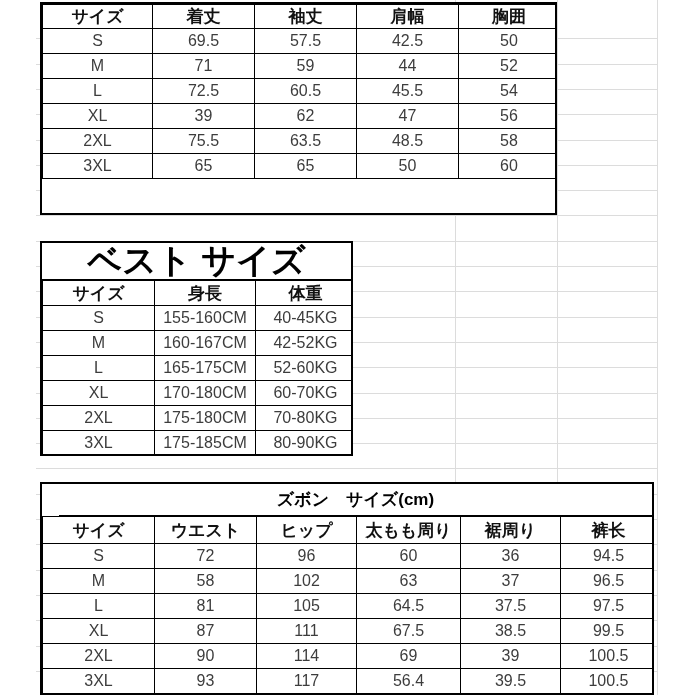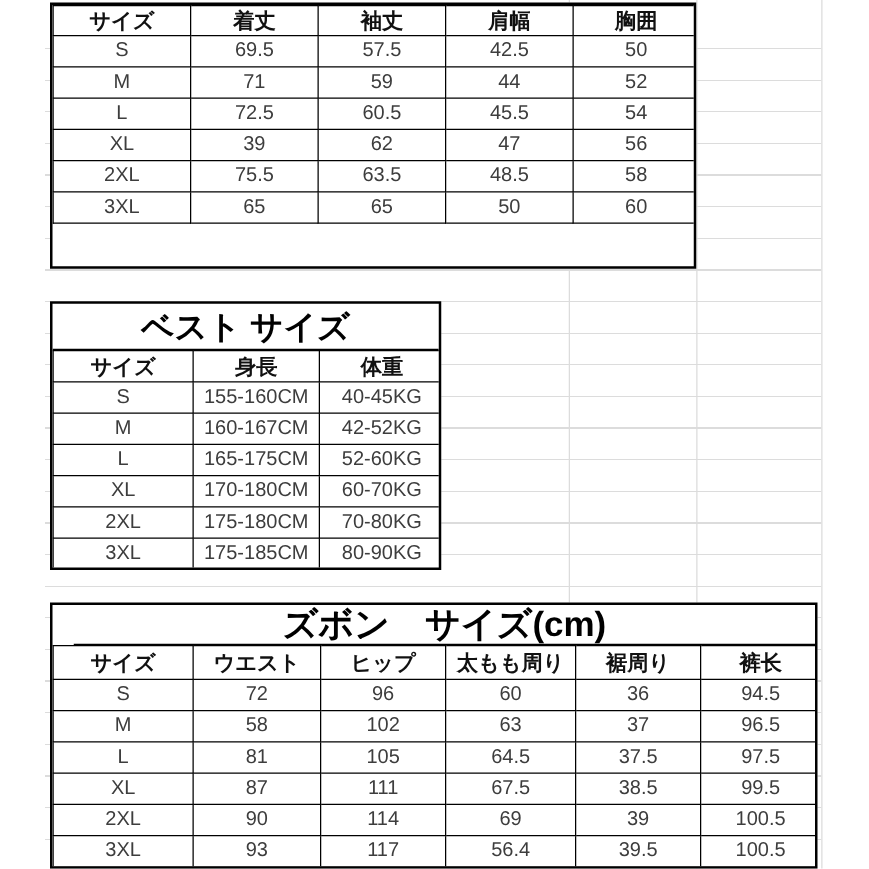--- a/index.html
+++ b/index.html
@@ -145,21 +145,21 @@
             <td>65</td>
             <td>65</td>
             <td>50</td>
             <td>60</td>
           </tr>
         </tbody>
       </table>
     </div>
 
   <div class="tbl" style="left:40px; top:241px; width:313px; height:215px;">
-    <div class="tbl-title" style="height:36px; font-size:26px;">ベスト サイズ</div>
+    <div class="tbl-title" style="height:36px; font-size:34px;">ベスト サイズ</div>
   <table>
         <colgroup>
           <col style="width: 112px;">
           <col style="width: 101px;">
           <col style="width: 100px;">
         </colgroup>
         <thead>
           <tr style="height: 25px;">
             <th>サイズ</th>
             <th>身長</th>
@@ -195,21 +195,21 @@
           <tr style="height: 25px;">
             <td>3XL</td>
             <td>175-185CM</td>
             <td>80-90KG</td>
           </tr>
         </tbody>
       </table>
     </div>
 
   <div class="tbl" style="left:40px; top:482px; width:614px; height:213px;">
-    <div class="tbl-title" style="height:31px; font-size:28px;margin-left:17px;">ズボン　サイズ(cm)</div>
+    <div class="tbl-title" style="height:31px; font-size:17px;margin-left:17px;">ズボン　サイズ(cm)</div>
   <table>
         <colgroup>
           <col style="width: 112px;">
           <col style="width: 102px;">
           <col style="width: 100px;">
           <col style="width: 104px;">
           <col style="width: 100px;">
           <col style="width: 96px;">
         </colgroup>
         <thead>

